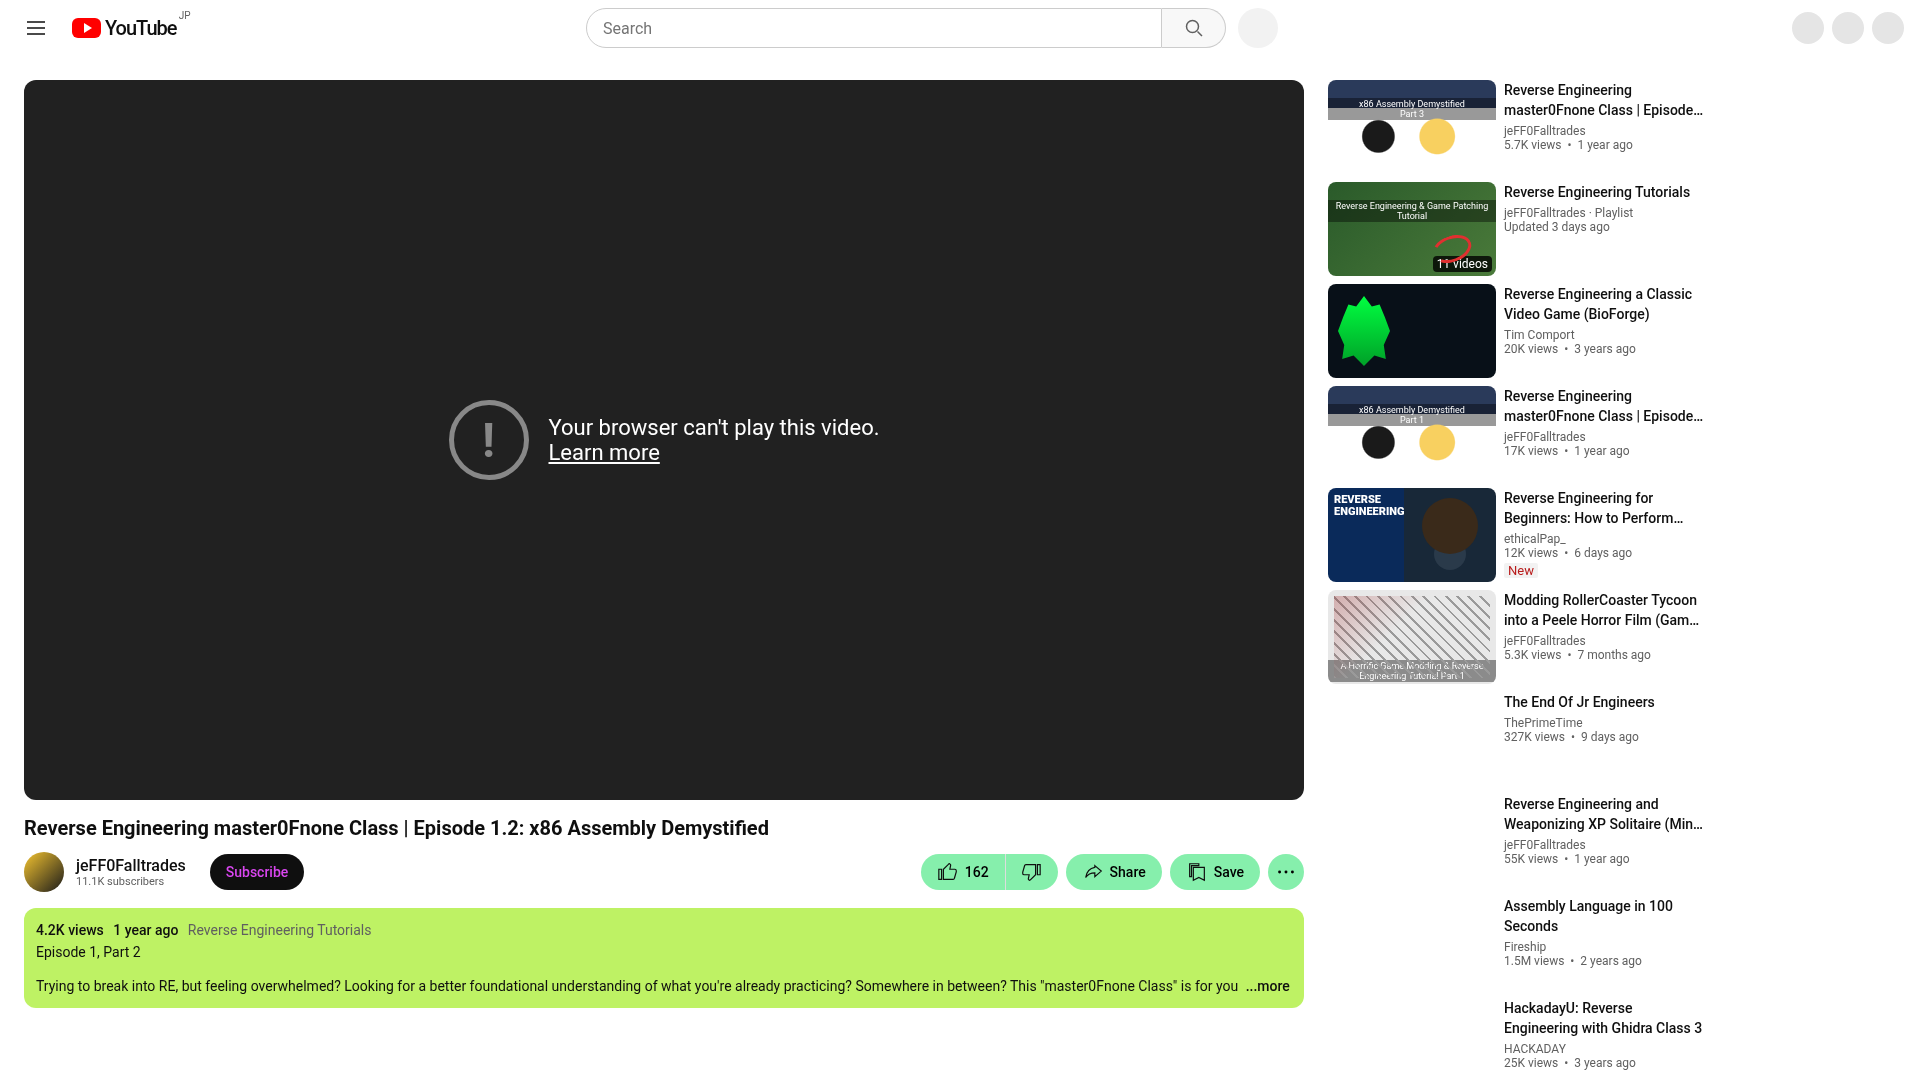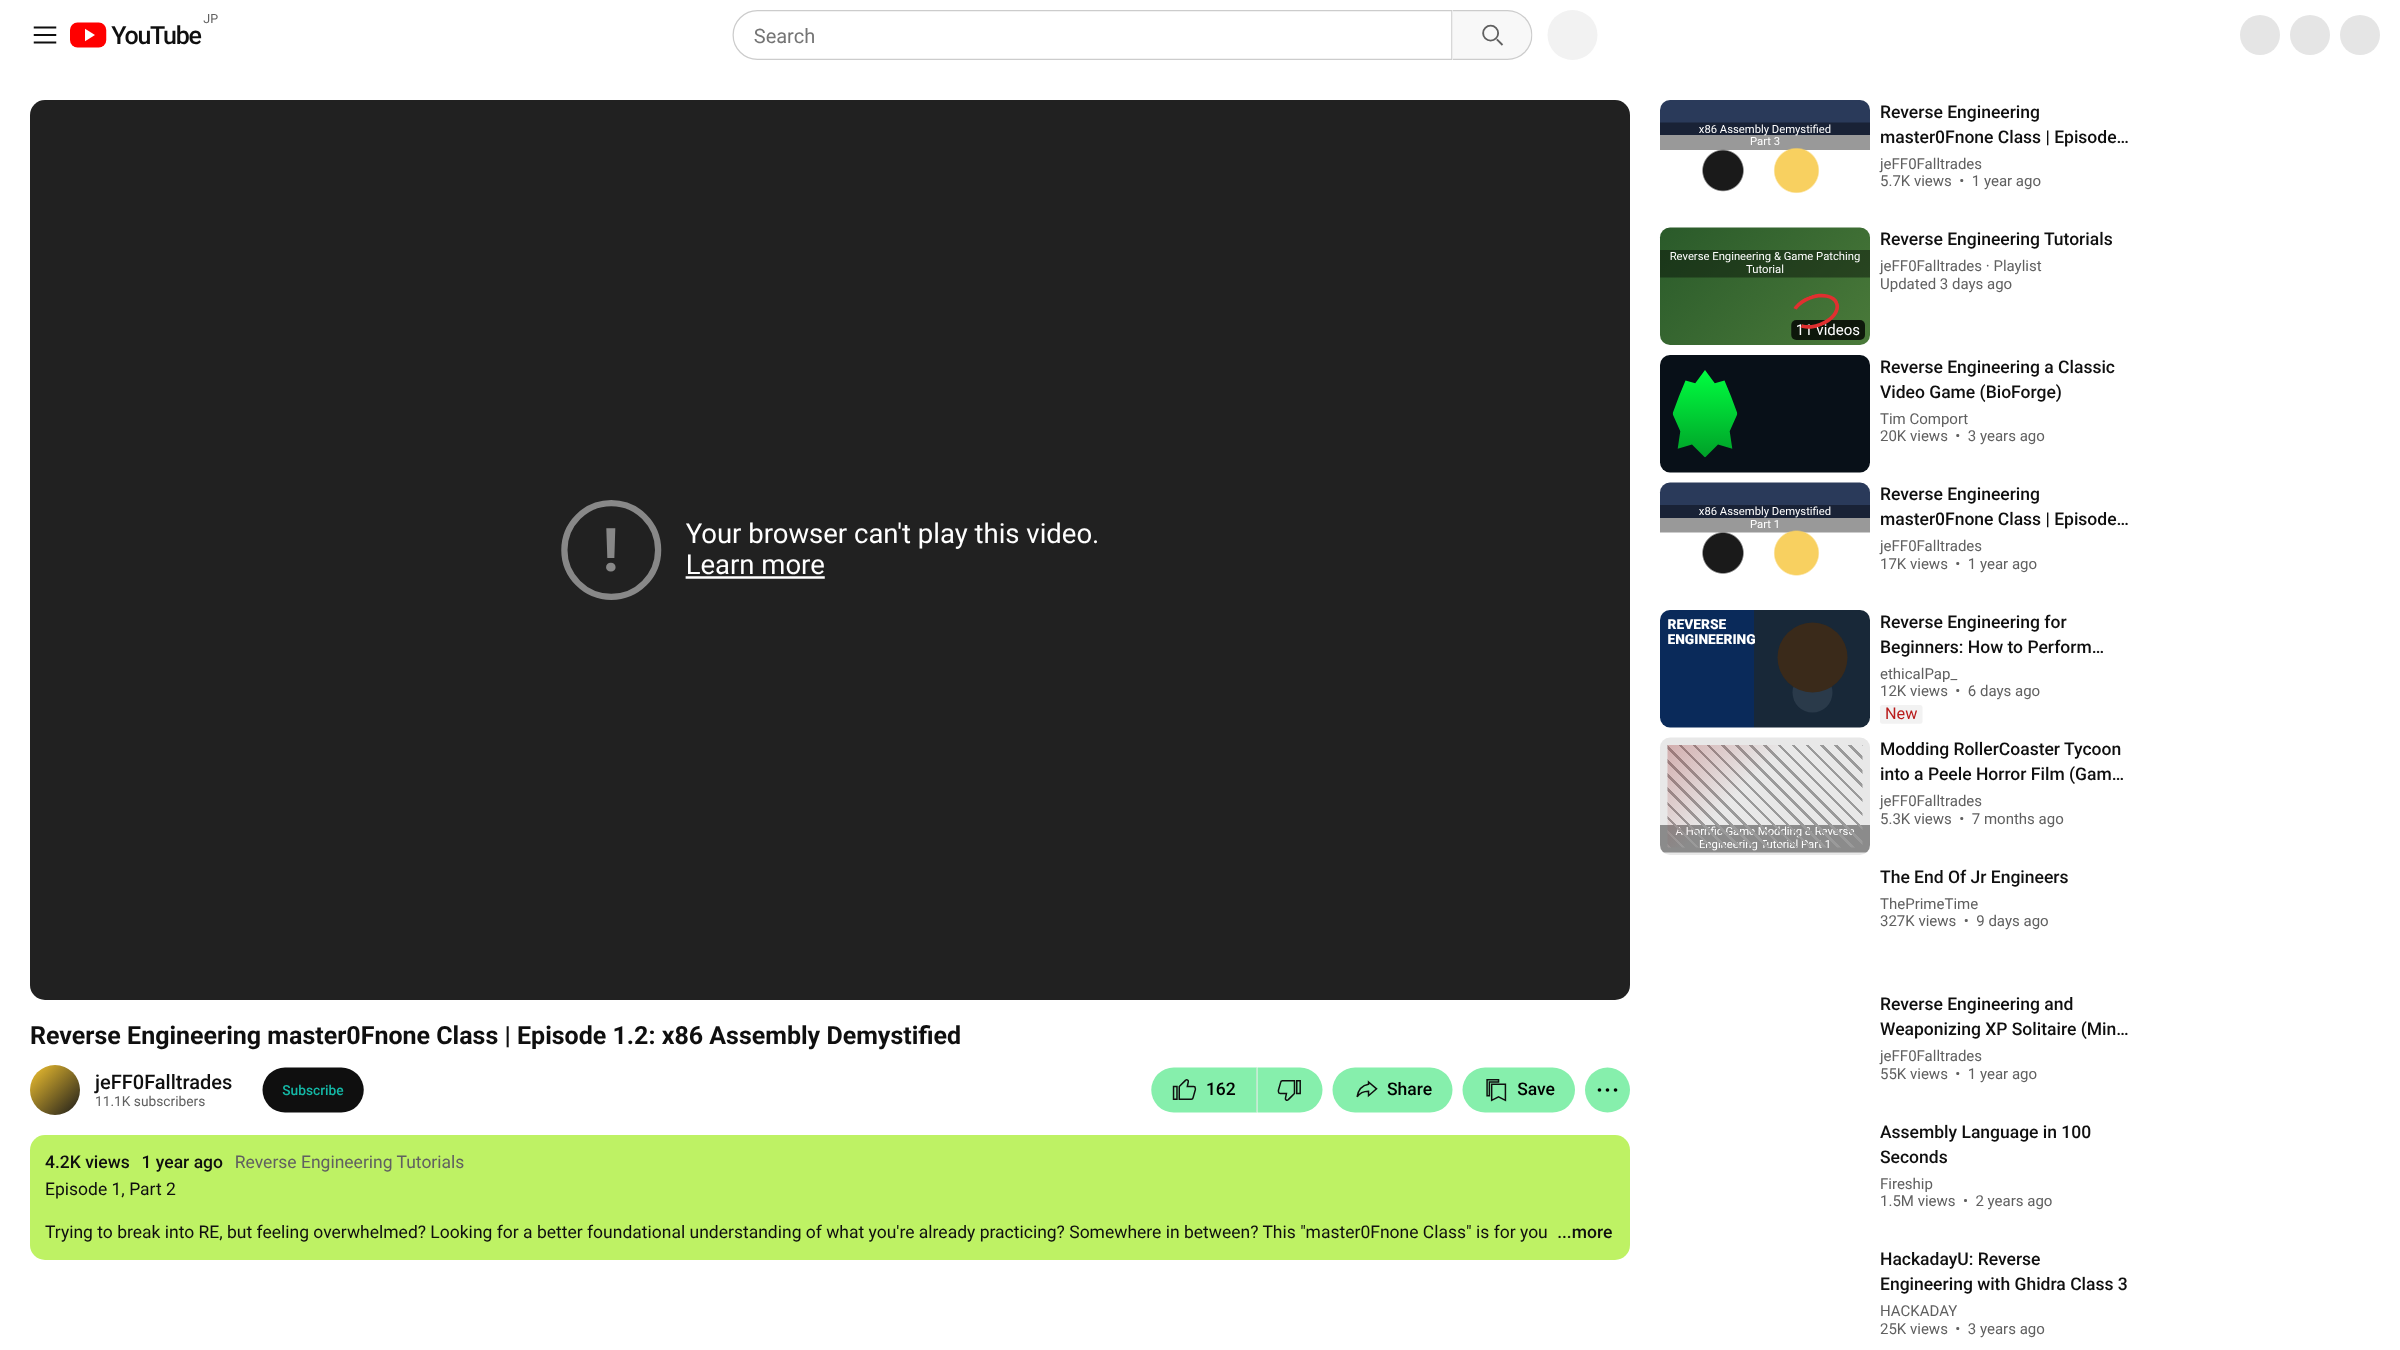--- a/index.html
+++ b/index.html
@@ -1,20 +1,20 @@
 <!DOCTYPE html>
 <html><head>
 <meta charset="utf-8">
 <style>
 * { margin: 0; padding: 0; box-sizing: border-box; font-family: Roboto, Arial, sans-serif; }
 body { background: #fff; color: #0f0f0f; }
 
 
 .header { display: flex; align-items: center; height: 56px; padding: 0 16px; position: sticky; top: 0; background: #fff; z-index: 10; }
-.header-left { display: flex; align-items: center; min-width: 169px; }
+.header-left { display: flex; align-items: center; gap: 16px; min-width: 169px; }
 .menu-btn { width: 40px; height: 40px; display: flex; align-items: center; justify-content: center; cursor: pointer; border-radius: 50%; }
 .menu-btn svg { width: 24px; height: 24px; }
 .logo { display: flex; align-items: center; cursor: pointer; position: relative; }
 .logo-icon { width: 29px; height: 20px; background: #f00; border-radius: 6px; display: flex; align-items: center; justify-content: center; }
 .logo-icon::after { content: ''; border-left: 8px solid #fff; border-top: 5px solid transparent; border-bottom: 5px solid transparent; margin-left: 2px; }
 .logo-text { font-size: 20px; font-weight: 500; letter-spacing: -1px; margin-left: 4px; }
 .logo-cc { font-size: 10px; color: #606060; position: absolute; top: -6px; right: -14px; }
 
 .header-center { flex: 1; display: flex; justify-content: center; max-width: 728px; margin: 0 auto; }
 .search-wrap { display: flex; flex: 0 1 640px; }
@@ -37,21 +37,21 @@
 .err-text { color: #fff; font-size: 22px; }
 .err-link { text-decoration: underline; cursor: pointer; }
 
 
 .video-title { font-size: 20px; font-weight: 700; margin: 16px 0 12px; }
 .owner-row { display: flex; align-items: center; justify-content: space-between; flex-wrap: wrap; gap: 12px; }
 .owner { display: flex; align-items: center; gap: 12px; }
 .avatar { width: 40px; height: 40px; border-radius: 50%; background: linear-gradient(135deg,#f4c430,#1a1a1a); }
 .channel-name { font-size: 16px; font-weight: 500; }
 .sub-count { font-size: 11px; color: #606060; }
-.subscribe-btn { background: #0f0f0f; color: #14b8a6; border: none; border-radius: 18px; height: 36px; padding: 0 16px; font-size: 11px; font-weight: 500; cursor: pointer; margin-left: 12px; }
+.subscribe-btn { background: #0f0f0f; color: #d946ef; border: none; border-radius: 18px; height: 36px; padding: 0 16px; font-size: 14px; font-weight: 500; cursor: pointer; margin-left: 12px; }
 
 .actions { display: flex; gap: 8px; }
 .action-btn { height: 36px; padding: 0 16px; border-radius: 18px; background: #86efac; border: none; font-size: 14px; font-weight: 500; cursor: pointer; display: flex; align-items: center; gap: 6px; }
 .like-grp { display: flex; }
 .like-grp .action-btn:first-child { border-radius: 18px 0 0 18px; border-right: 1px solid #ddd; }
 .like-grp .action-btn:last-child { border-radius: 0 18px 18px 0; padding: 0 14px; width: 52px; }
 .more-btn { width: 36px; padding: 0; justify-content: center; border-radius: 50%; }
 
 
 .description { background: #bef264; border-radius: 12px; padding: 12px; margin-top: 16px; font-size: 14px; line-height: 20px; }

